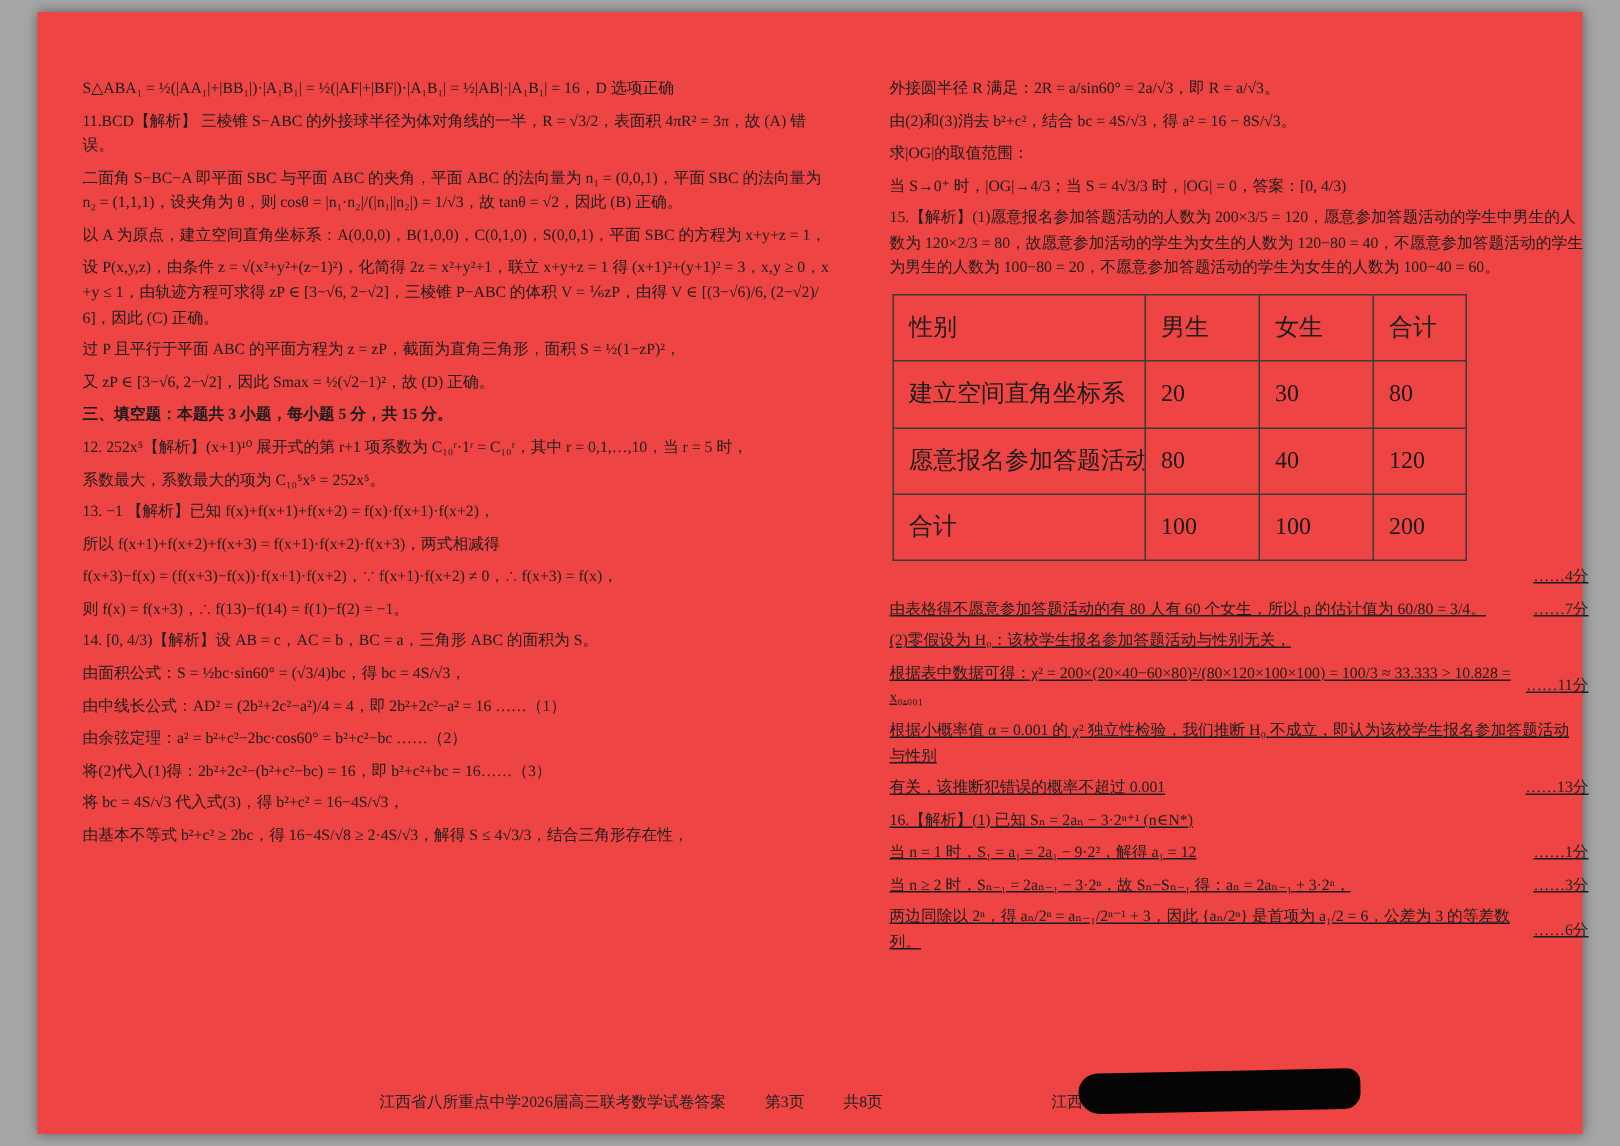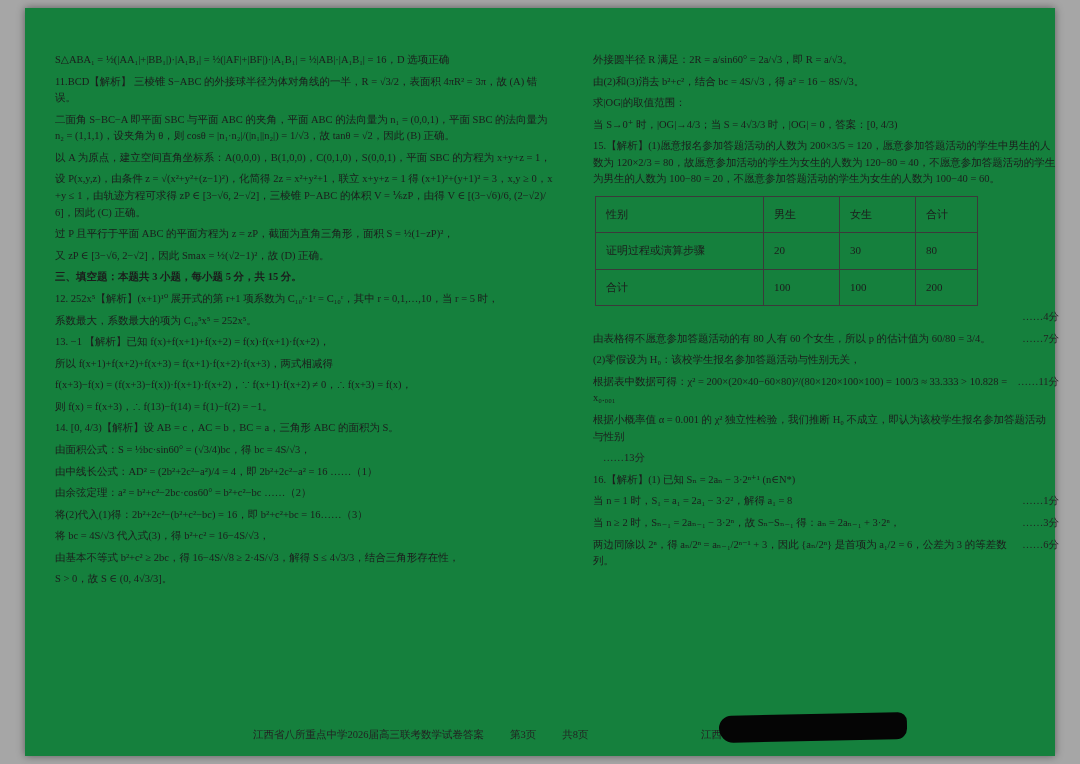--- a/index.html
+++ b/index.html
@@ -3,36 +3,36 @@
 <meta charset="utf-8">
 <style>
   html,body{margin:0;padding:0;}
   body{
     width:1080px;height:764px;position:relative;overflow:hidden;
     background:#a6a6a6;
     font-family:"Liberation Serif","DejaVu Serif",serif;
   }
   .page{
     position:absolute;left:25px;top:8px;width:1030px;height:748px;
-    background:#15803d;box-shadow:0 0 8px rgba(0,0,0,.45);
+    background:#ef4444;box-shadow:0 0 8px rgba(0,0,0,.45);
   }
   .col{
     position:absolute;top:44px;font-size:10.5px;line-height:1.58;color:#1c1c1c;
     text-align:left;
   }
   .col-left{left:30px;width:498px;}
   .col-right{left:556px;width:466px;margin-left:12px;}
   .para{margin-bottom:5px;word-break:break-all;}
   .para.bold{font-weight:bold;}
-  .scored{display:flex;align-items:flex-start;}
+  .scored{display:flex;align-items:center;text-decoration:underline;}
   .scored .ptext{flex:1;}
   .scored .pscore{white-space:nowrap;margin-left:10px;color:#222;}
   table.answer-table{
     border-collapse:collapse;margin:8px 0 3px 2px;width:382px;
-    font-size:11px;color:#1c1c1c;table-layout:fixed;
+    font-size:16px;color:#1c1c1c;table-layout:fixed;
   }
   table.answer-table th,table.answer-table td{
     border:1px solid #3a3a3a;padding:9px 10px;font-weight:normal;text-align:left;
     overflow:hidden;white-space:nowrap;
   }
   table.answer-table col.c0{width:168px;}
   table.answer-table col.c1{width:76px;}
   table.answer-table col.c2{width:76px;}
   table.answer-table col.c3{width:62px;}
   .footer{
@@ -67,21 +67,20 @@
       <div class="para">所以 f(x+1)+f(x+2)+f(x+3) = f(x+1)·f(x+2)·f(x+3)，两式相减得</div>
       <div class="para">f(x+3)−f(x) = (f(x+3)−f(x))·f(x+1)·f(x+2)，∵ f(x+1)·f(x+2) ≠ 0，∴ f(x+3) = f(x)，</div>
       <div class="para">则 f(x) = f(x+3)，∴ f(13)−f(14) = f(1)−f(2) = −1。</div>
       <div class="para">14.  [0, 4/3)【解析】设 AB = c，AC = b，BC = a，三角形 ABC 的面积为 S。</div>
       <div class="para">由面积公式：S = ½bc·sin60° = (√3/4)bc，得 bc = 4S/√3，</div>
       <div class="para">由中线长公式：AD² = (2b²+2c²−a²)/4 = 4，即 2b²+2c²−a² = 16 ……（1）</div>
       <div class="para">由余弦定理：a² = b²+c²−2bc·cos60° = b²+c²−bc ……（2）</div>
       <div class="para">将(2)代入(1)得：2b²+2c²−(b²+c²−bc) = 16，即 b²+c²+bc = 16……（3）</div>
       <div class="para">将 bc = 4S/√3 代入式(3)，得 b²+c² = 16−4S/√3，</div>
       <div class="para">由基本不等式 b²+c² ≥ 2bc，得 16−4S/√8 ≥ 2·4S/√3，解得 S ≤ 4√3/3，结合三角形存在性，</div>
-      <div class="para">S &gt; 0，故 S ∈ (0, 4√3/3]。</div>
     </div>
 
   <div class="col col-right">
     <div>
         <div class="para">外接圆半径 R 满足：2R = a/sin60° = 2a/√3，即 R = a/√3。</div>
         <div class="para">由(2)和(3)消去 b²+c²，结合 bc = 4S/√3，得 a² = 16 − 8S/√3。</div>
         <div class="para">求|OG|的取值范围：</div>
         <div class="para">当 S→0⁺ 时，|OG|→4/3；当 S = 4√3/3 时，|OG| = 0，答案：[0, 4/3)</div>
         <div class="para">15.【解析】(1)愿意报名参加答题活动的人数为 200×3/5 = 120，愿意参加答题活动的学生中男生的人数为 120×2/3 = 80，故愿意参加活动的学生为女生的人数为 120−80 = 40，不愿意参加答题活动的学生为男生的人数为 100−80 = 20，不愿意参加答题活动的学生为女生的人数为 100−40 = 60。</div>
       </div>
@@ -96,24 +95,30 @@
       <thead>
         <tr>
             <th>性别</th>
             <th>男生</th>
             <th>女生</th>
             <th>合计</th>
           </tr>
       </thead>
       <tbody>
           <tr>
-            <td>证明过程或演算步骤</td>
+            <td>建立空间直角坐标系</td>
             <td>20</td>
             <td>30</td>
             <td>80</td>
+          </tr>
+          <tr>
+            <td>愿意报名参加答题活动</td>
+            <td>80</td>
+            <td>40</td>
+            <td>120</td>
           </tr>
           <tr>
             <td>合计</td>
             <td>100</td>
             <td>100</td>
             <td>200</td>
           </tr>
         </tbody>
     </table>
 
@@ -132,28 +137,29 @@
         </div>
         <div class="para scored">
           <span class="ptext">根据表中数据可得：χ² = 200×(20×40−60×80)²/(80×120×100×100) = 100/3 ≈ 33.333 &gt; 10.828 = x₀.₀₀₁</span>
           <span class="pscore">……11分</span>
         </div>
         <div class="para scored">
           <span class="ptext">根据小概率值 α = 0.001 的 χ² 独立性检验，我们推断 H₀ 不成立，即认为该校学生报名参加答题活动与性别</span>
           <span class="pscore"></span>
         </div>
         <div class="para scored">
+          <span class="ptext">有关，该推断犯错误的概率不超过 0.001</span>
           <span class="pscore">……13分</span>
         </div>
         <div class="para scored">
           <span class="ptext">16.【解析】(1) 已知 Sₙ = 2aₙ − 3·2ⁿ⁺¹ (n∈N*)</span>
           <span class="pscore"></span>
         </div>
         <div class="para scored">
-          <span class="ptext">当 n = 1 时，S₁ = a₁ = 2a₁ − 3·2²，解得 a₁ = 8</span>
+          <span class="ptext">当 n = 1 时，S₁ = a₁ = 2a₁ − 9·2²，解得 a₁ = 12</span>
           <span class="pscore">……1分</span>
         </div>
         <div class="para scored">
           <span class="ptext">当 n ≥ 2 时，Sₙ₋₁ = 2aₙ₋₁ − 3·2ⁿ，故 Sₙ−Sₙ₋₁ 得：aₙ = 2aₙ₋₁ + 3·2ⁿ，</span>
           <span class="pscore">……3分</span>
         </div>
         <div class="para scored">
           <span class="ptext">两边同除以 2ⁿ，得 aₙ/2ⁿ = aₙ₋₁/2ⁿ⁻¹ + 3，因此 {aₙ/2ⁿ} 是首项为 a₁/2 = 6，公差为 3 的等差数列。</span>
           <span class="pscore">……6分</span>
         </div>

